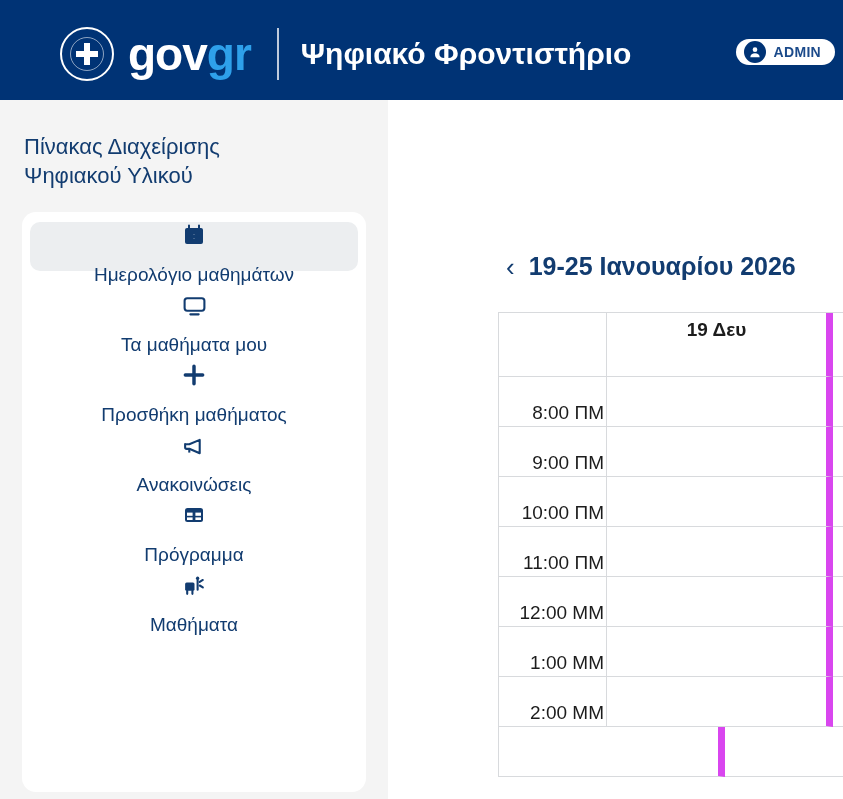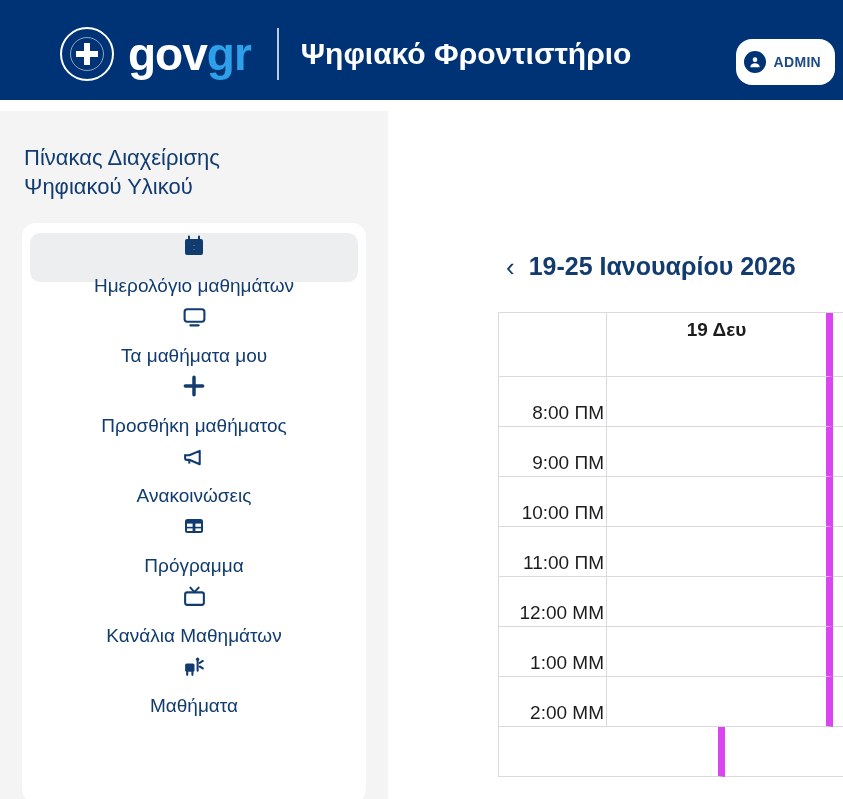--- a/index.html
+++ b/index.html
@@ -72,21 +72,21 @@
   .app-title {
     color: #ffffff;
     font-size: 30px;
     font-weight: bold;
     white-space: nowrap;
   }
   .admin-pill {
     position: absolute;
     right: 8px;
     top: 31px;
-    height: 46px;
+    height: 26px;
     background: #ffffff;
     border-radius: 16px;
     display: flex;
     align-items: center;
     gap: 8px;
     padding: 0 14px 0 8px;
   }
   .admin-avatar {
     width: 22px; height: 22px;
     border-radius: 50%;
@@ -108,21 +108,20 @@
     background: #ffffff;
   }
 
   
   .sidebar {
     width: 388px;
     flex: 0 0 388px;
     background: #f4f4f4;
     padding: 24px 22px 0 22px;
     position: relative;
-    margin-top: 11px;
   }
   .panel-title {
     color: #123c70;
     font-size: 22px;
     line-height: 1.32;
     margin: 8px 0 22px 2px;
     white-space: pre-line;
   }
   .nav-card {
     background: #ffffff;
@@ -315,29 +314,20 @@
             <rect x="3" y="5" width="18" height="14" rx="2.5" fill="#123c70"></rect>
             <rect x="5" y="9.6" width="5.6" height="3.2" fill="#ffffff"></rect>
             <rect x="13.4" y="9.6" width="5.6" height="3.2" fill="#ffffff"></rect>
             <rect x="5" y="14.4" width="5.6" height="2.6" fill="#ffffff"></rect>
             <rect x="13.4" y="14.4" width="5.6" height="2.6" fill="#ffffff"></rect>
           </svg>
         </span>
         <span class="nav-label">Πρόγραμμα</span>
       </div>
 
-      <div class="nav-item">
-        <span class="nav-icon">
-          <svg width="25" height="25" viewBox="0 0 24 24" fill="none" stroke="#123c70" stroke-width="2" stroke-linecap="round" stroke-linejoin="round">
-            <rect x="3" y="8" width="18" height="12" rx="2"></rect>
-            <path d="M8 3.5l4 4.3 4-4.3"></path>
-          </svg>
-        </span>
-        <span class="nav-label">Κανάλια Μαθημάτων</span>
-      </div>
 
 
       <div class="nav-item">
         <span class="nav-icon">
           <svg width="25" height="25" viewBox="0 0 24 24" fill="none" stroke="#123c70" stroke-width="2" stroke-linecap="round">
             <rect x="3" y="9" width="9" height="8" rx="1.5" fill="#123c70" stroke="none"></rect>
             <path d="M5 17v3M10 17v3"></path>
             <path d="M15 6.5v9.5"></path>
             <circle cx="15" cy="5" r="1.6" fill="#123c70" stroke="none"></circle>
             <path d="M17 8.5l3-1.8M17 12l3 1.8"></path>

